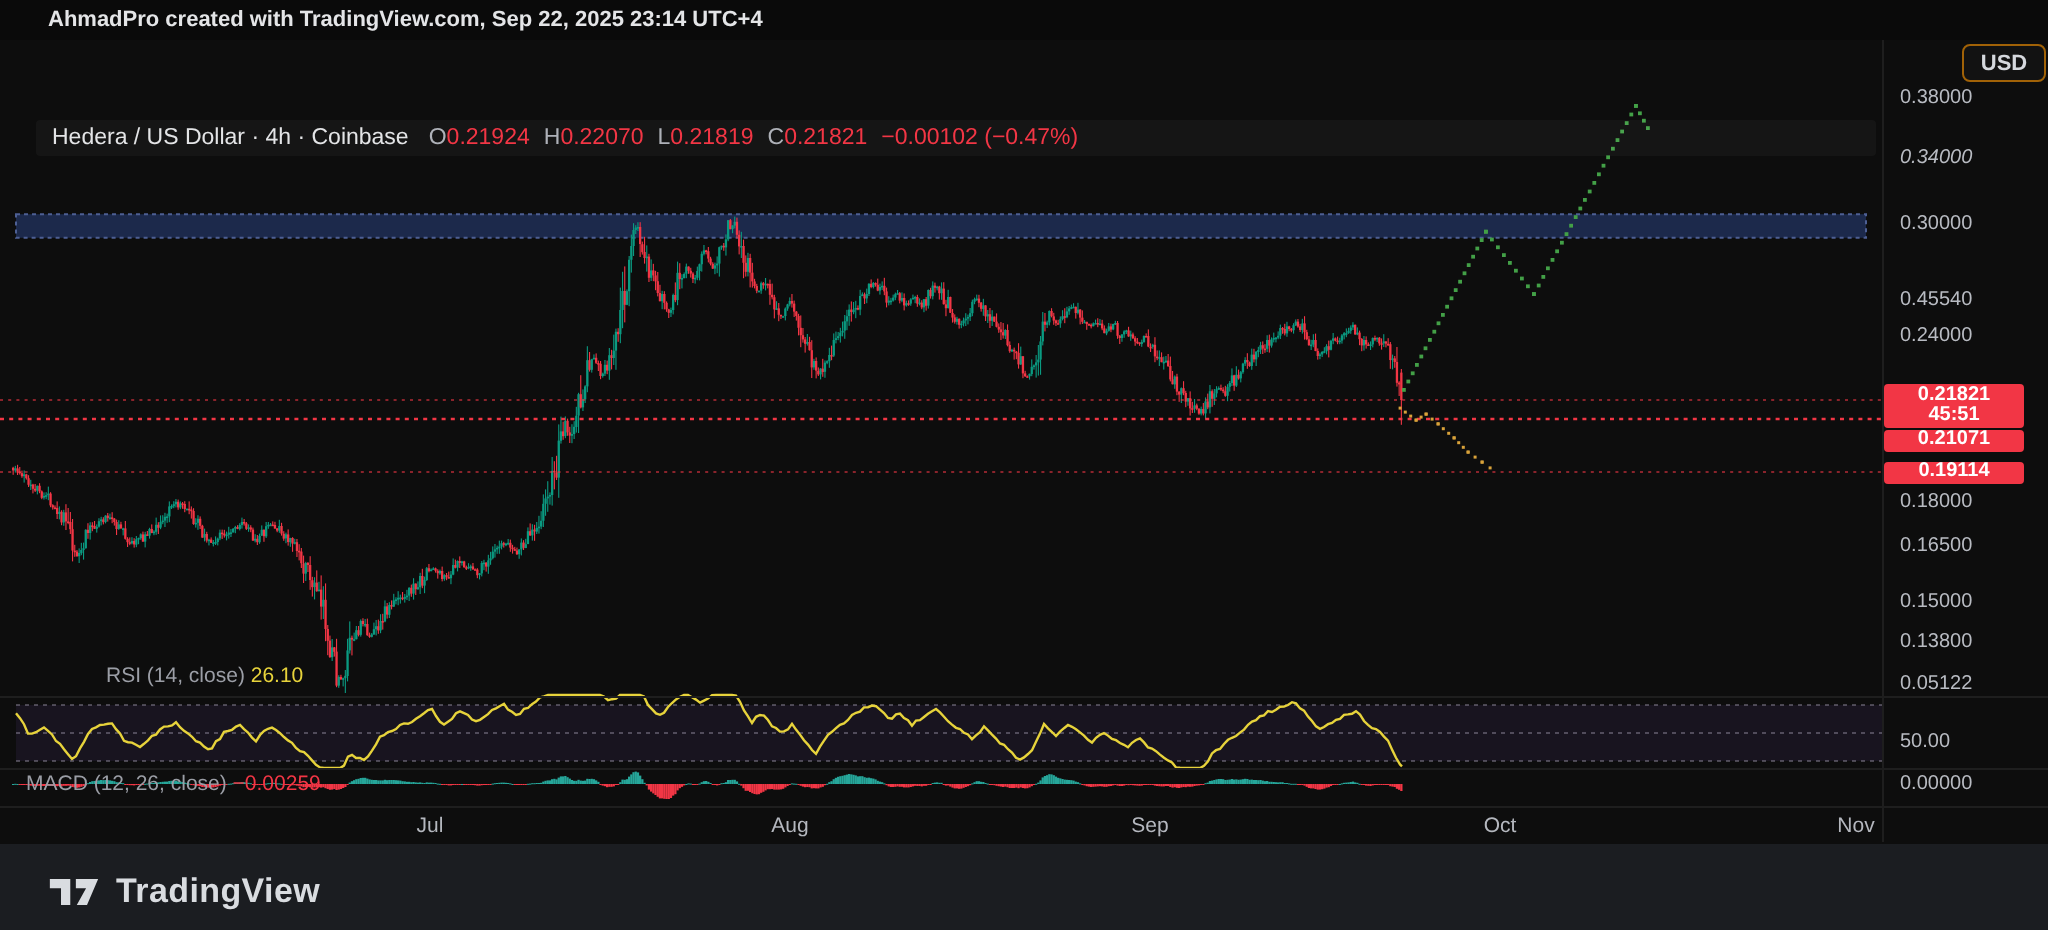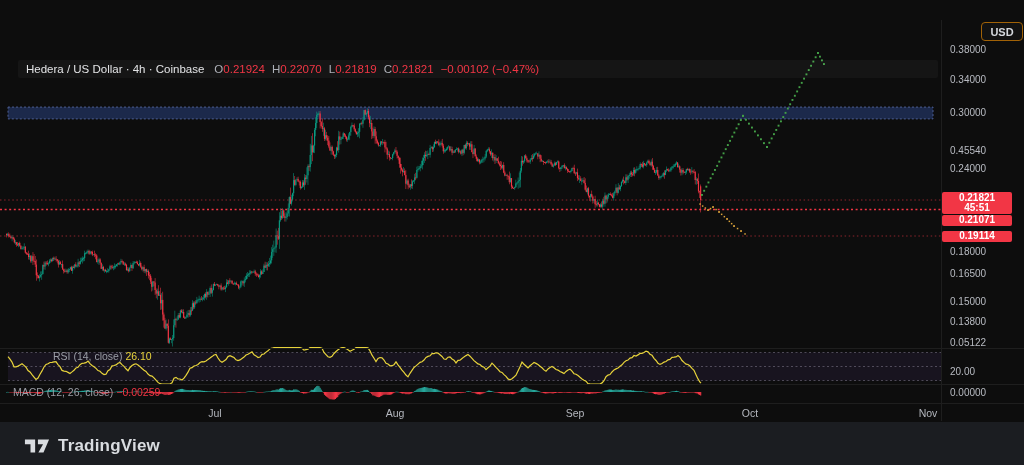--- a/index.html
+++ b/index.html
@@ -25,20 +25,23 @@
   .pane-label .val-yellow{color:#e7d33b;}
   .pane-label .val-red{color:#f23645;}
   .footer{position:absolute;left:0;top:422px;width:1024px;height:47px;background:#1b1d21;
           display:flex;align-items:center;padding-left:24px;box-sizing:border-box;}
   .brand-text{color:#d9dce0;font-size:17px;font-weight:bold;letter-spacing:.2px;margin-left:8px;}
 </style>
 </head>
 <body>
 
 <div class="shot">
+  <div class="header-bar">
+    <div class="header-text">AhmadPro created with TradingView.com, Sep 22, 2025 23:14 UTC+4</div>
+  </div>
 
   <svg class="chart" id="chart-svg" width="1024" height="422">
       <g>
         <rect x="8" y="107.1" width="925" height="11.8" fill="#1e2c52" fill-opacity="0.9" stroke="#4d5f94" stroke-width="1" stroke-dasharray="2 2"></rect>
       </g>
       <g>
         <rect x="6.30" y="233.4" width="0.55" height="4.0" fill="#f23645"></rect>
         <rect x="6.00" y="233.9" width="1.15" height="1.3" fill="#f23645"></rect>
         <rect x="7.40" y="232.9" width="0.55" height="3.4" fill="#0a9a81"></rect>
         <rect x="7.10" y="234.2" width="1.15" height="1.0" fill="#0a9a81"></rect>
@@ -2042,39 +2045,39 @@
     <span class="title">Hedera / US Dollar · 4h · Coinbase</span>
     <span class="ohlc-item"><span class="ohlc-letter">O</span><span class="ohlc-value">0.21924</span></span>
     <span class="ohlc-item"><span class="ohlc-letter">H</span><span class="ohlc-value">0.22070</span></span>
     <span class="ohlc-item"><span class="ohlc-letter">L</span><span class="ohlc-value">0.21819</span></span>
     <span class="ohlc-item"><span class="ohlc-letter">C</span><span class="ohlc-value">0.21821</span></span>
     <span class="change">−0.00102 (−0.47%)</span>
   </div>
 
   <div class="usd-btn">USD</div>
 
-  <div class="pane-label" style="left:13px;top:350px;padding-left:40px;">
+  <div class="pane-label" style="left:13px;top:332px;padding-left:40px;">
     <span>RSI (14, close)</span>&nbsp;<span class="val-yellow">26.10</span>
   </div>
   <div class="pane-label" style="left:13px;top:386px;">
     <span>MACD (12, 26, close)</span>&nbsp;<span class="val-red">−0.00259</span>
   </div>
 
   <div id="price-scale">
       <div class="price-label" style="top: 49px;">0.38000</div>
-      <div class="price-label" style="top: 79px;">0.34000</div>
+      <div class="price-label" style="top: 79px; font-style: italic;">0.34000</div>
       <div class="price-label" style="top: 112px;">0.30000</div>
       <div class="price-label" style="top: 150px;">0.45540</div>
       <div class="price-label" style="top: 168px;">0.24000</div>
       <div class="price-label" style="top: 251px;">0.18000</div>
       <div class="price-label" style="top: 273px;">0.16500</div>
       <div class="price-label" style="top: 301px;">0.15000</div>
       <div class="price-label" style="top: 321px;">0.13800</div>
       <div class="price-label" style="top: 342px;">0.05122</div>
-      <div class="price-label" style="top: 371px;">20.00</div>
+      <div class="price-label" style="top: 371px;">50.00</div>
       <div class="price-label" style="top: 392px;">0.00000</div>
     </div>
   <div id="time-scale">
       <div class="month-label" style="left: 40px; margin-top: 36px;">Jun</div>
       <div class="month-label" style="left: 215px;">Jul</div>
       <div class="month-label" style="left: 395px;">Aug</div>
       <div class="month-label" style="left: 575px;">Sep</div>
       <div class="month-label" style="left: 750px;">Oct</div>
       <div class="month-label" style="left: 928px;">Nov</div>
     </div>

